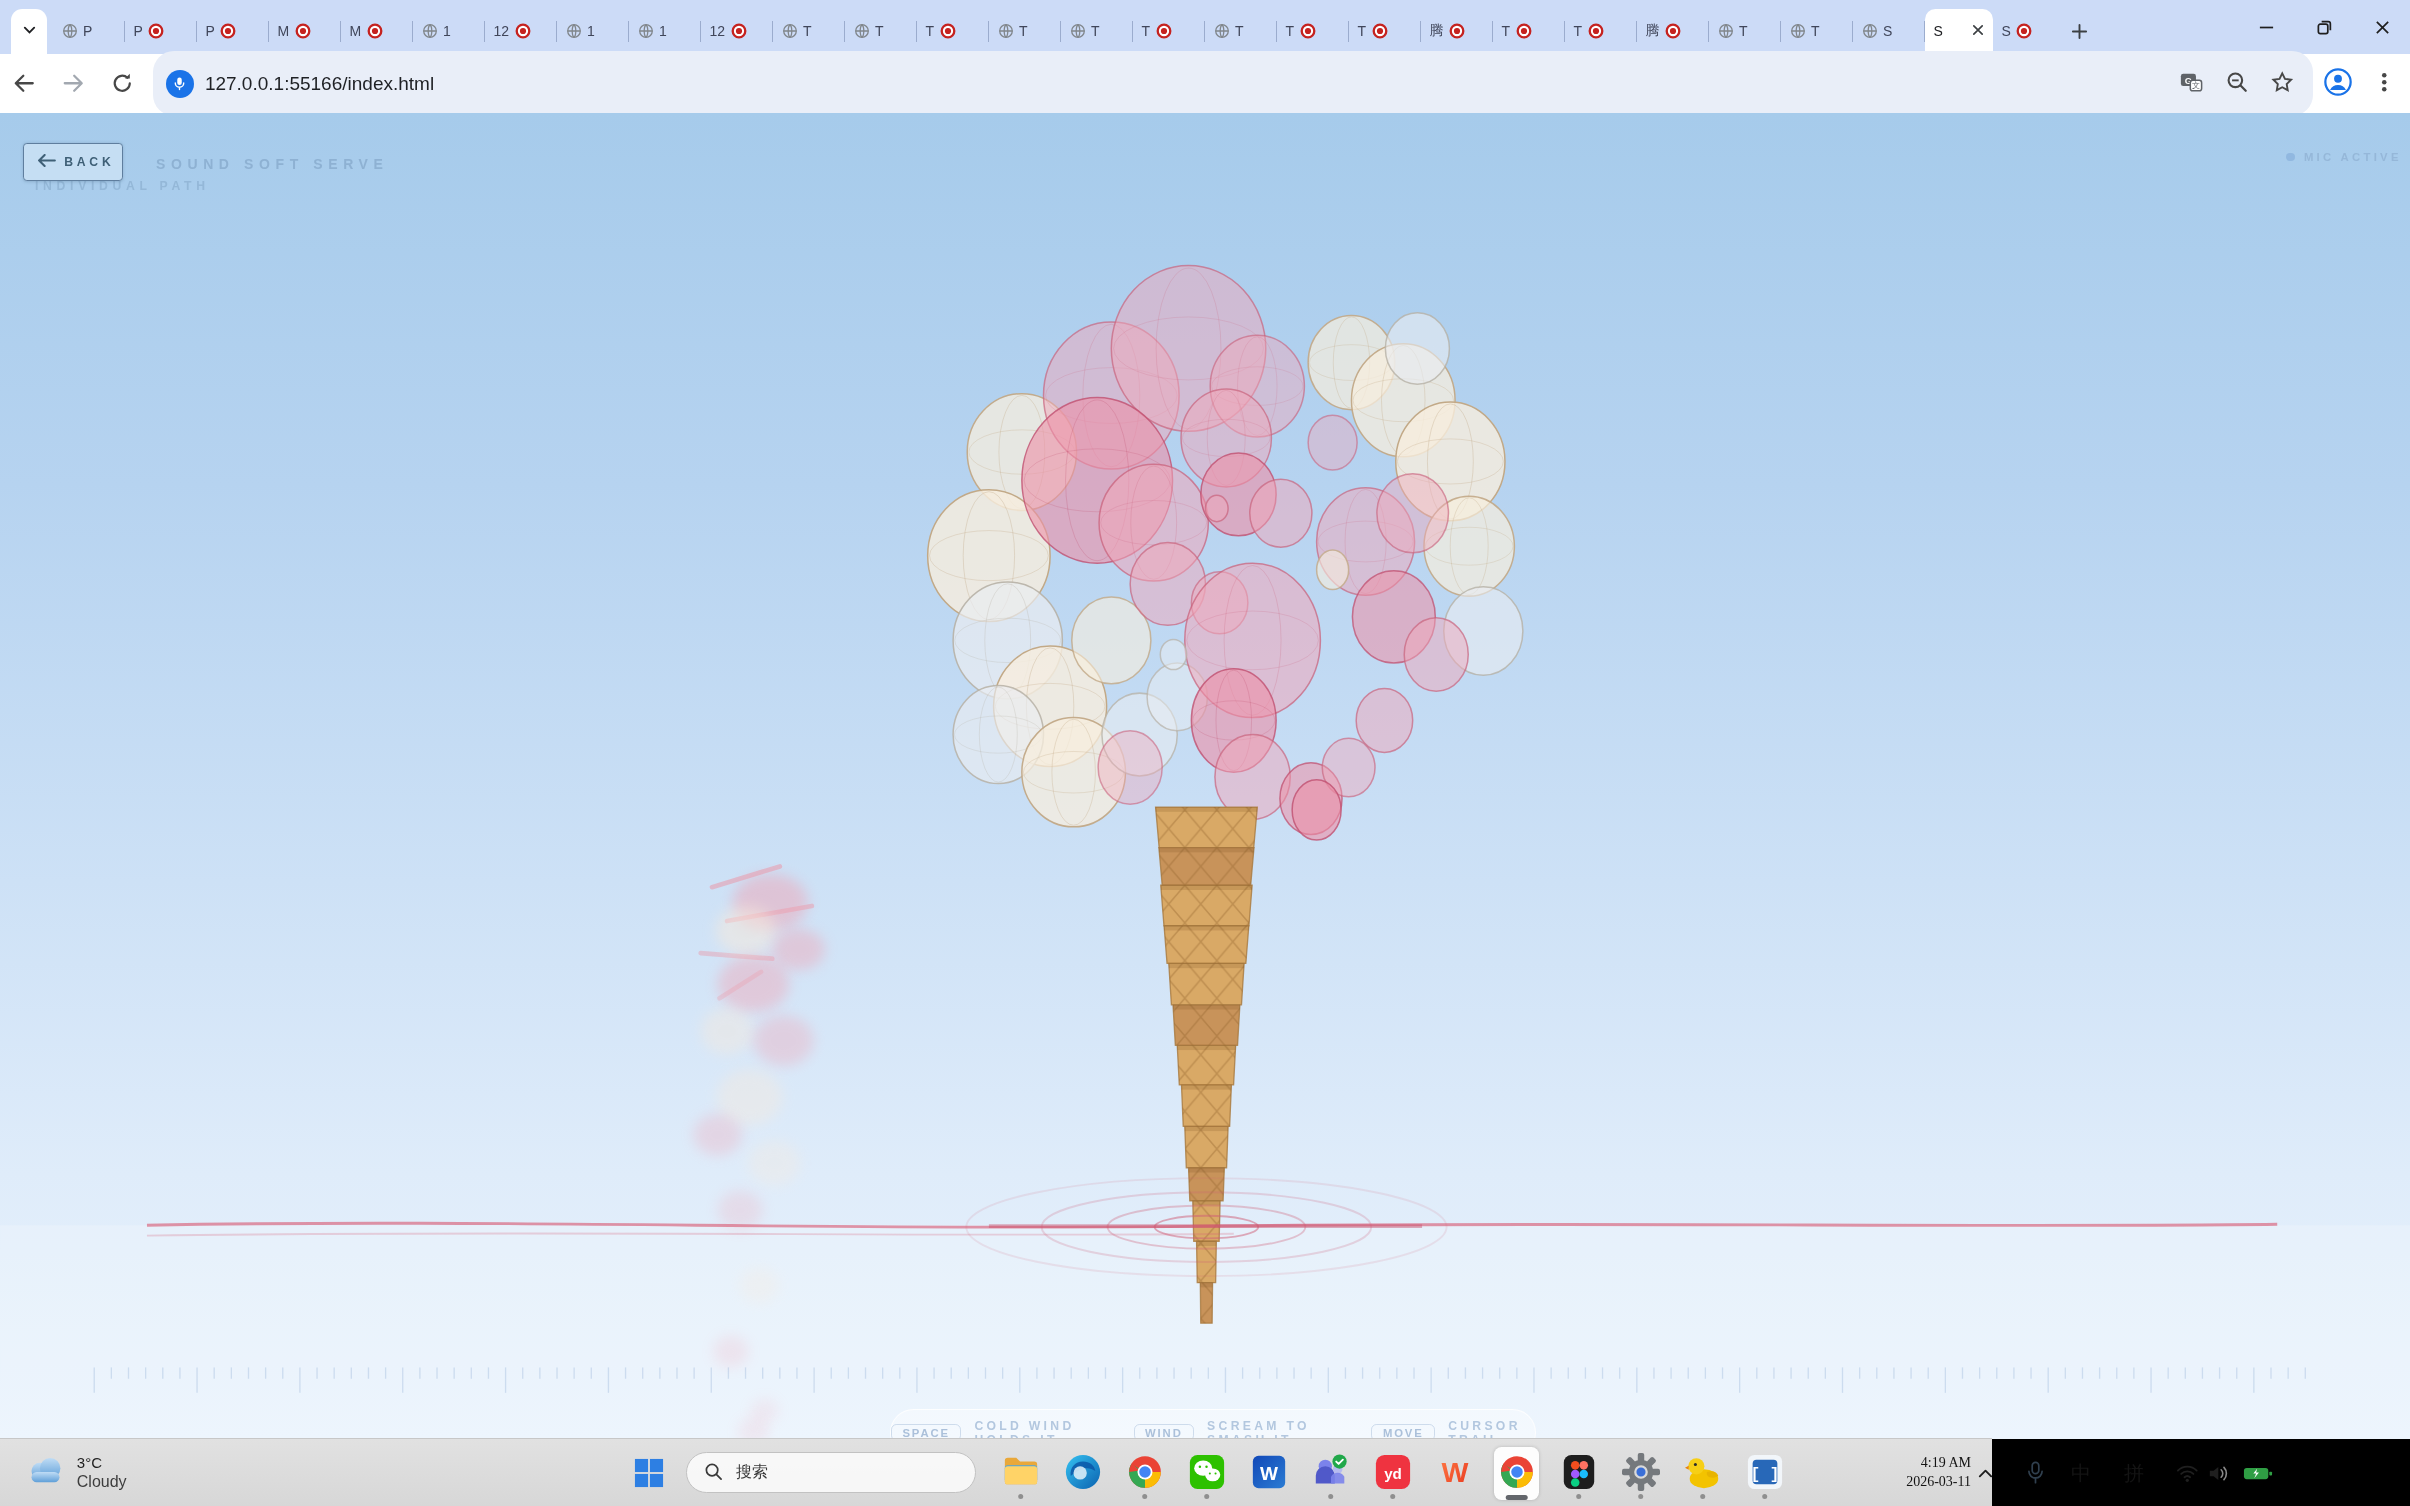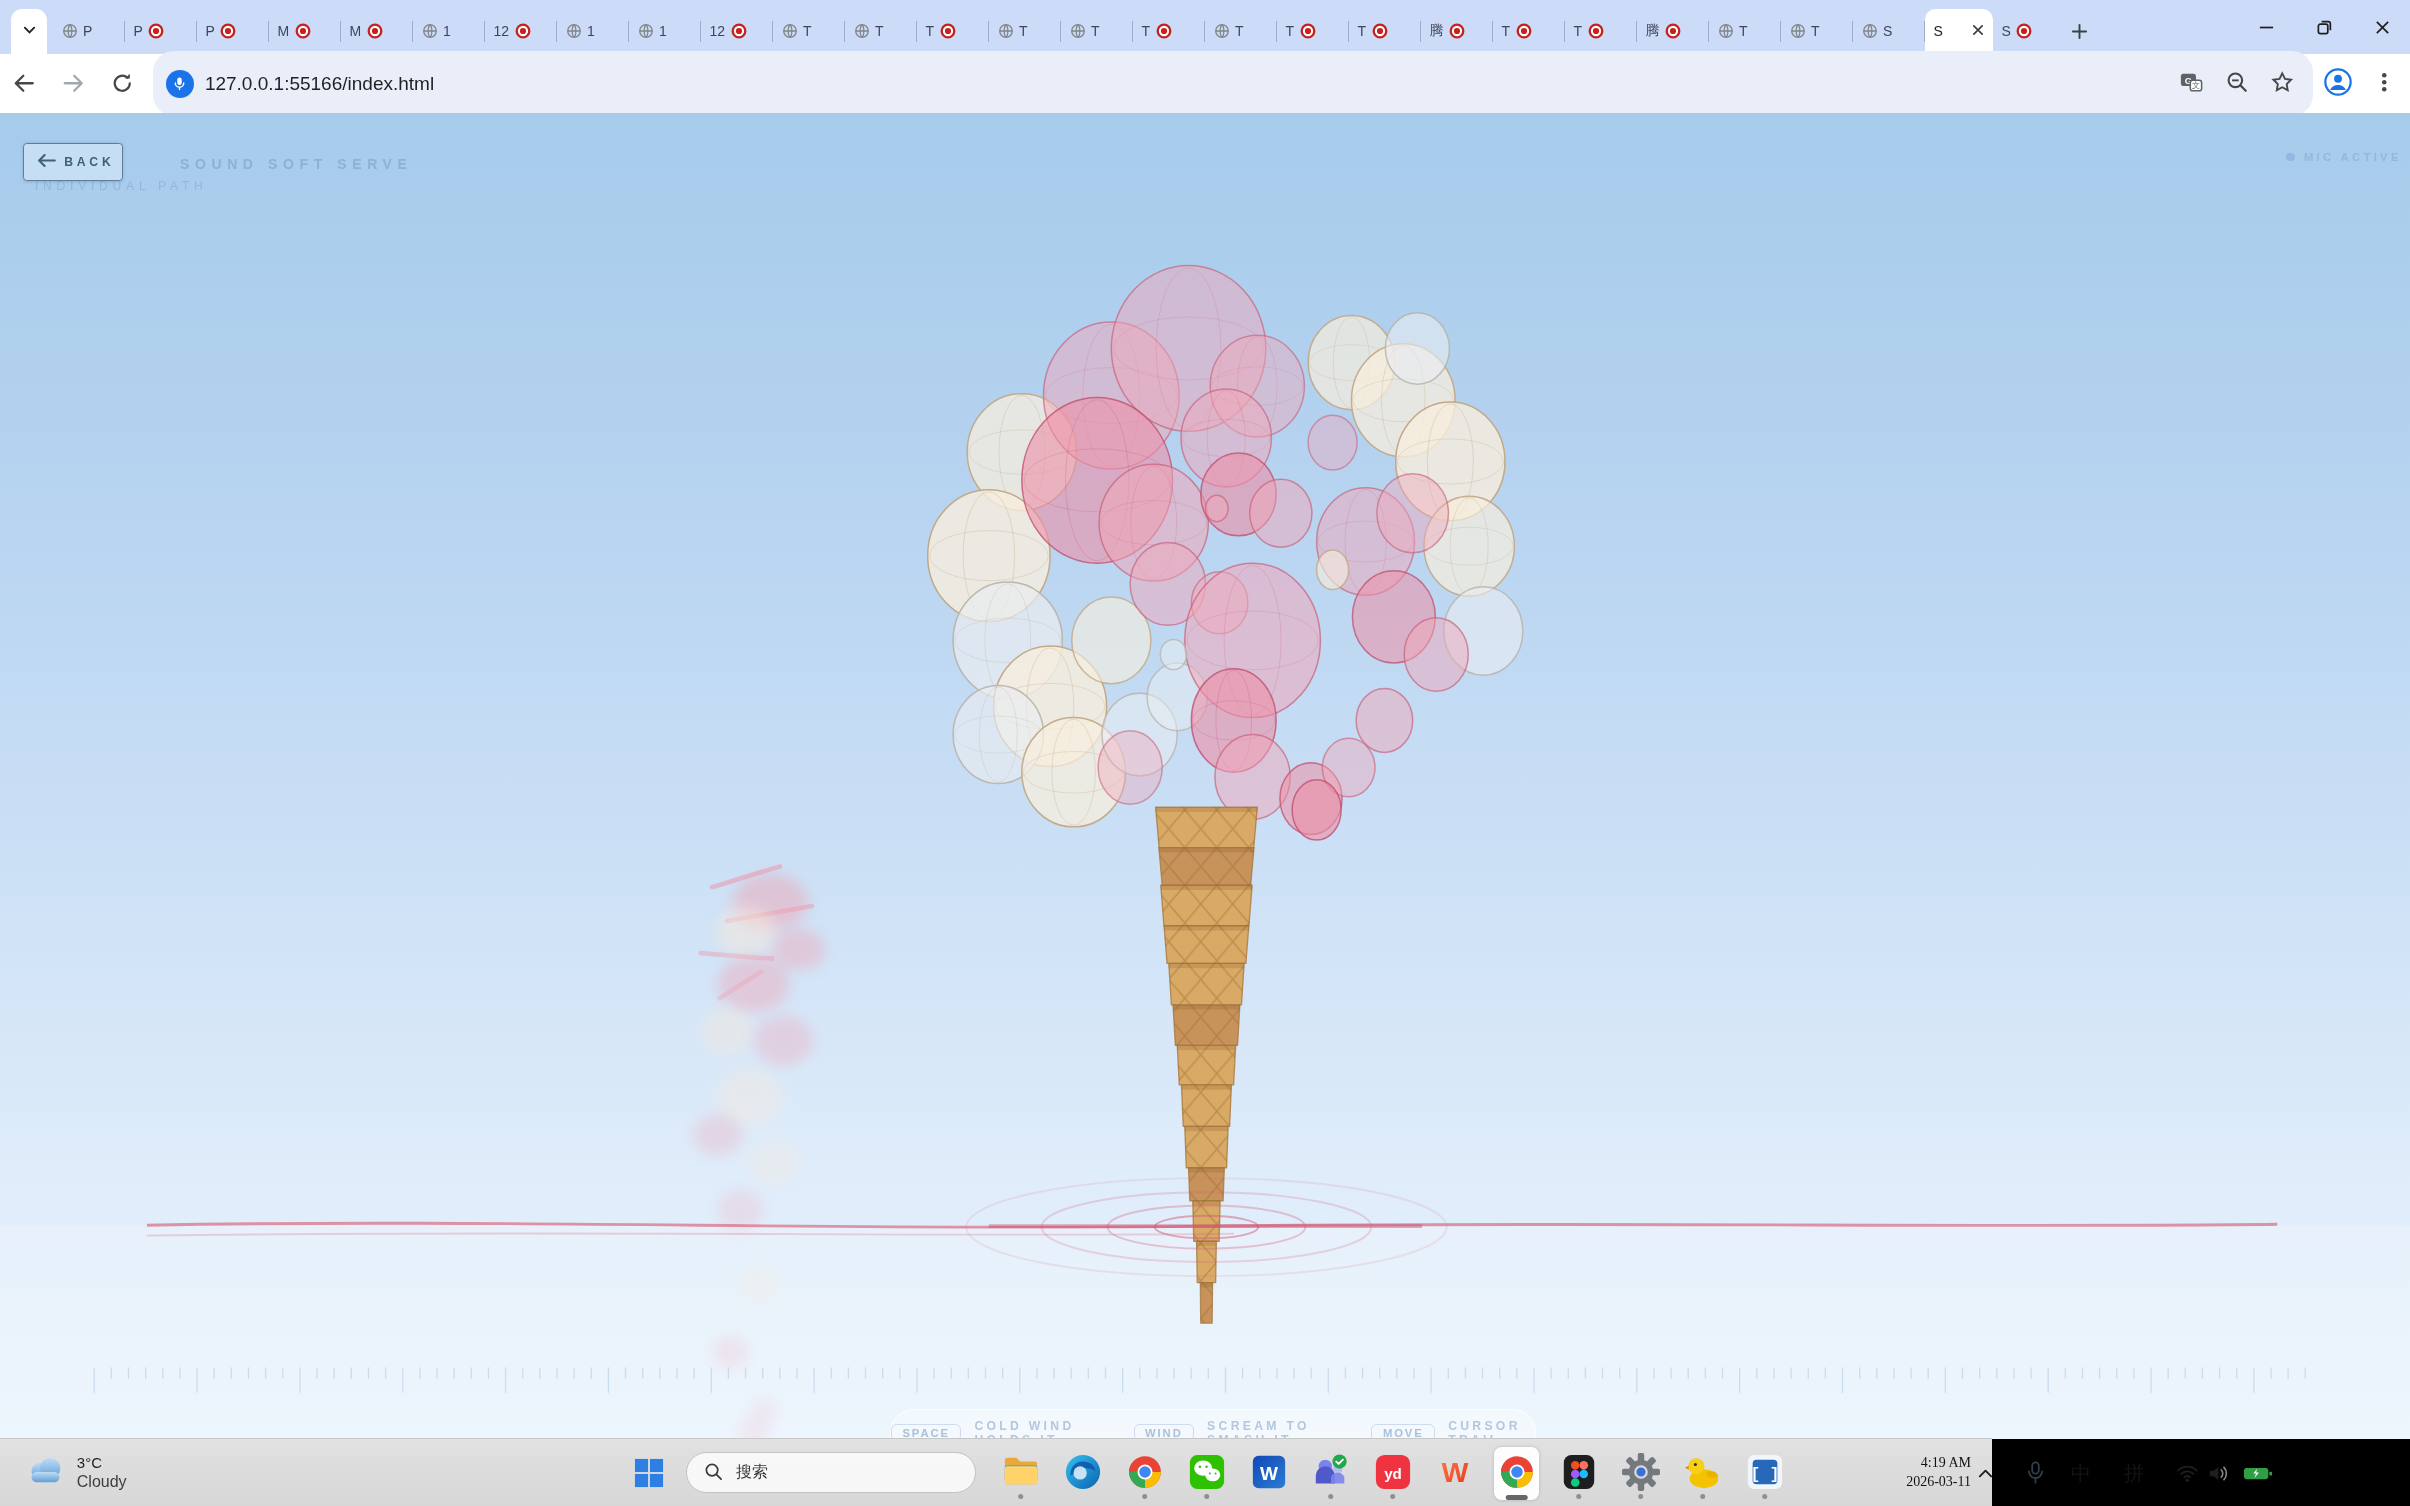--- a/index.html
+++ b/index.html
@@ -34,23 +34,23 @@
 
   
   .page{position:absolute;top:113px;left:0;width:2411px;height:1326px;overflow:hidden;
     background:linear-gradient(180deg,#a6cbeb 0%,#b6d3f0 28%,#cde1f6 58%,#dfecfa 80%,#e9f3fd 100%);}
   .scene{position:absolute;inset:0;}
   .back-btn{position:absolute;left:22.6px;top:30px;width:100px;height:38px;box-sizing:border-box;
     background:rgba(200,223,243,.92);border:1.9px solid #5f7e9e;border-radius:3.8px;
     display:flex;align-items:center;justify-content:center;gap:8.5px;color:#3f6077;
     font-size:12.2px;font-weight:bold;letter-spacing:3.8px;font-family:inherit;cursor:pointer;
     box-shadow:0 0.9px 2.8px rgba(60,90,120,.25);padding-left:12px;}
-  .pg-title1{position:absolute;left:180px;top:43px;font-size:14px;font-weight:bold;
+  .pg-title1{position:absolute;left:156px;top:43px;font-size:14px;font-weight:bold;
     letter-spacing:5.6px;color:rgba(100,135,170,.38);}
-  .pg-title2{position:absolute;left:35px;top:66px;font-size:12.2px;font-weight:normal;
+  .pg-title2{position:absolute;left:35px;top:66px;font-size:12.2px;font-weight:bold;
     letter-spacing:4.7px;color:rgba(100,135,170,.30);}
   .mic-ind{position:absolute;left:2286px;top:38px;display:flex;align-items:center;gap:9.4px;}
   .mic-dot{width:8.5px;height:8.5px;border-radius:50%;background:rgba(125,168,215,.55);}
   .mic-txt{font-size:11.3px;letter-spacing:3.3px;color:rgba(125,155,190,.42);font-weight:bold;}
   .hud{position:absolute;left:890px;top:1264px;width:646px;height:47px;box-sizing:border-box;
     background:rgba(255,255,255,.40);border:0.9px solid rgba(255,255,255,.78);border-radius:23.5px;
     display:flex;align-items:center;justify-content:center;gap:28px;margin-top:32px;}
   .hud-group{display:flex;align-items:center;gap:13px;}
   .kbd{border:1.9px solid rgba(160,185,215,.45);border-radius:5.6px;padding:1.9px 10.4px;font-size:11.3px;
     letter-spacing:1.9px;color:rgba(135,165,200,.68);font-weight:bold;}

